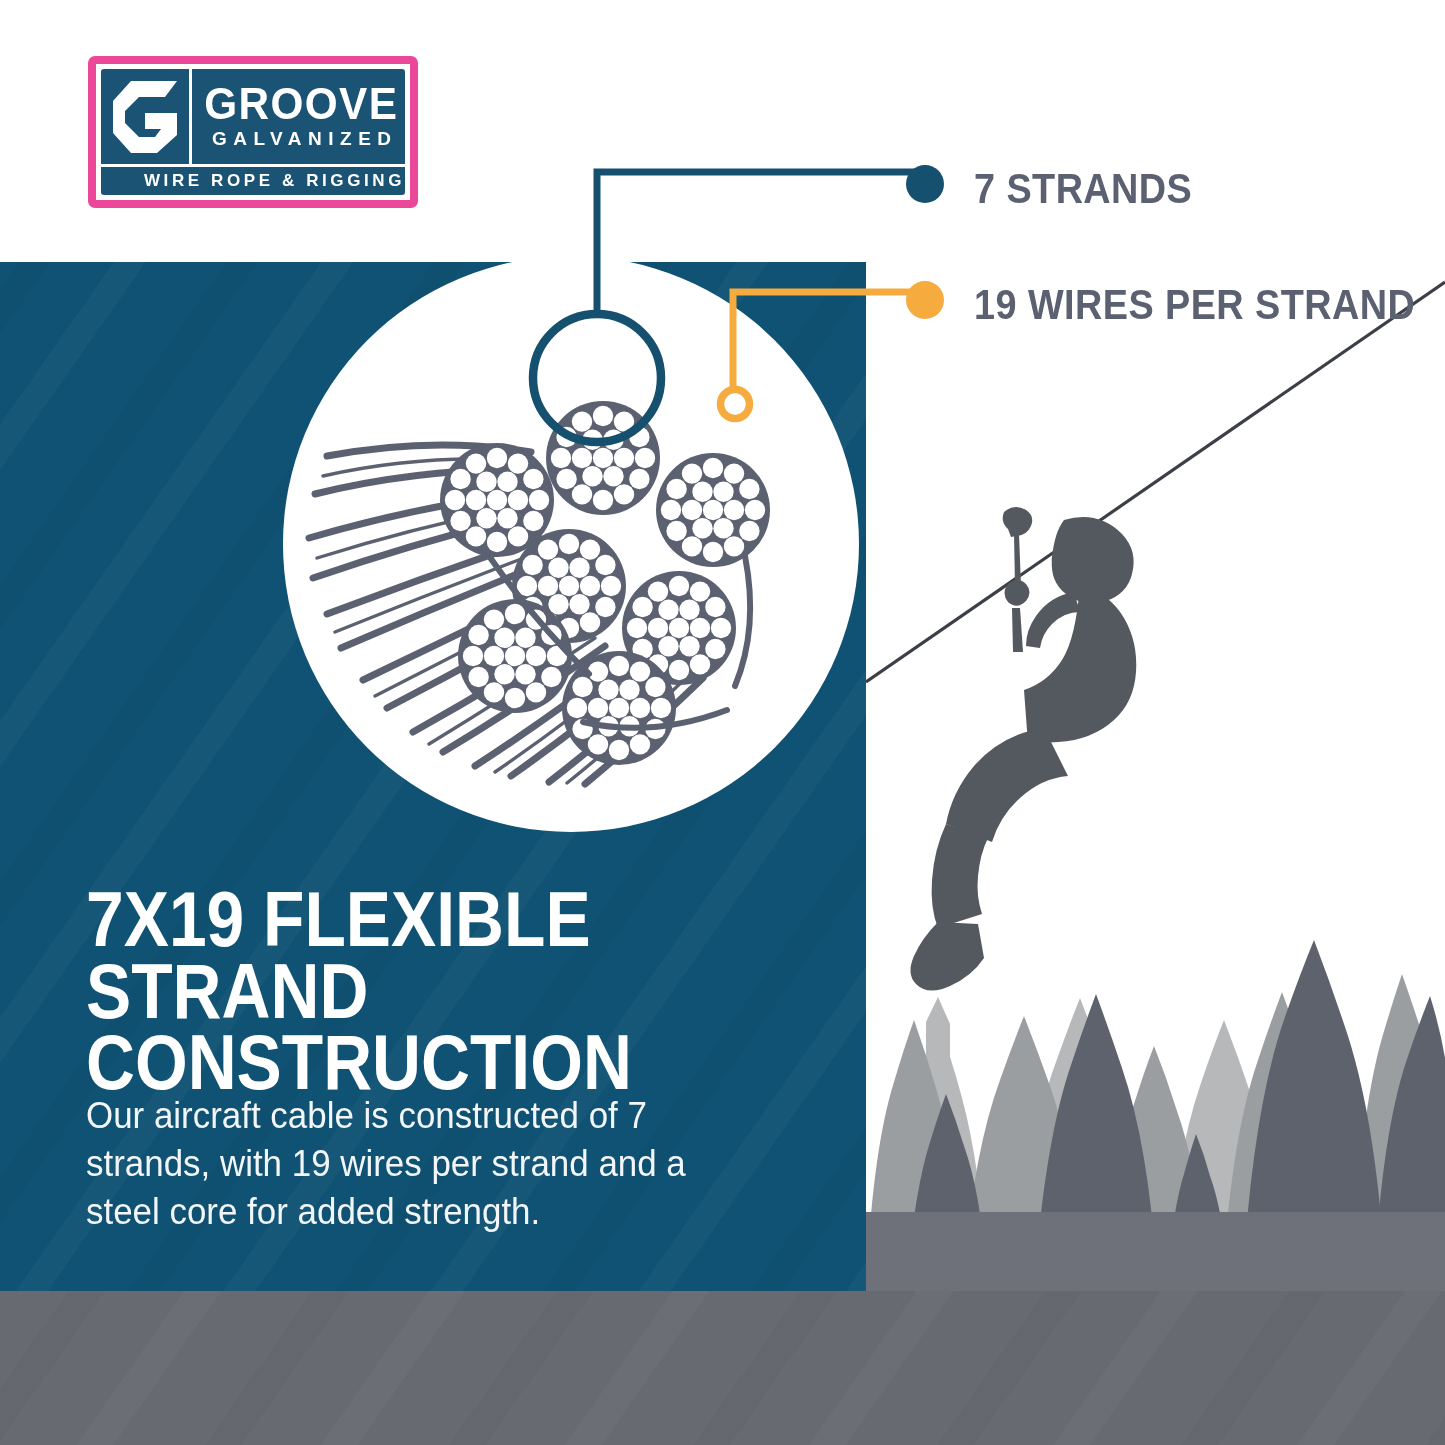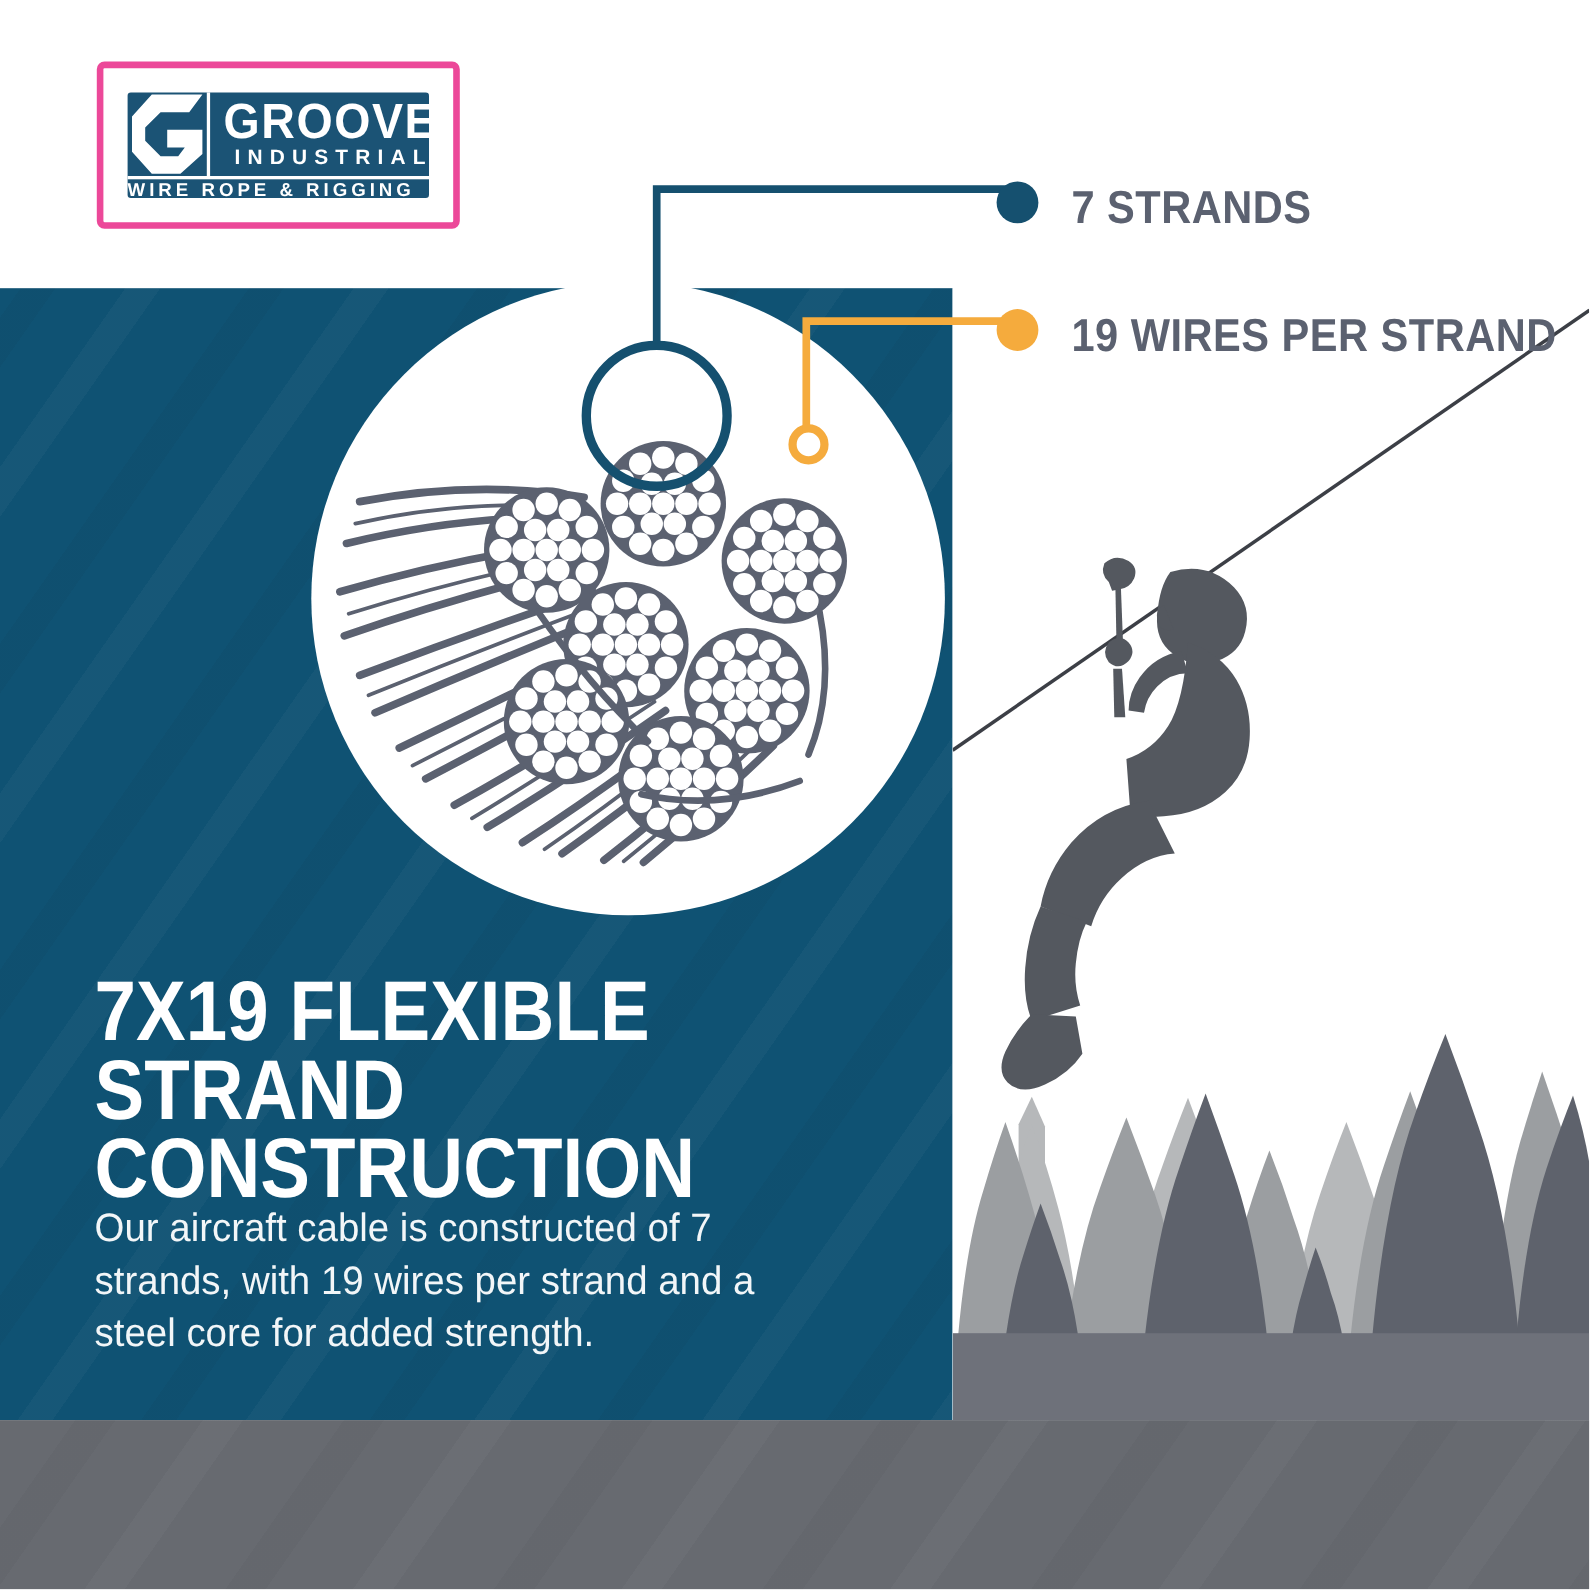--- a/index.html
+++ b/index.html
@@ -9,24 +9,24 @@
     position:relative;
     width:1445px;height:1445px;
     overflow:hidden;
     background:#ffffff;
   }
 
   
   #logo{
     position:absolute;left:88px;top:56px;
     width:330px;height:152px;
-    border:6px solid #ec4899;
+    border:8px solid #ec4899;
     border-radius:7px;
     background:#ffffff;
-    padding:22px;
+    padding:5px;
     box-sizing:border-box;
   }
   #logo-inner{
     width:100%;height:100%;
     background:#1b5375;
     border-radius:3px;
     display:flex;flex-direction:column;
     box-sizing:border-box;
   }
   #logo-top{
@@ -52,21 +52,21 @@
     font-family:"Liberation Sans", sans-serif;
     transform:scaleX(.94);
   }
   .logo-industrial{
     color:#ffffff;font-weight:bold;
     font-size:19px;letter-spacing:6.5px;
     margin-top:3px;
     padding-left:6px;
   }
   #logo-bottom{
-    height:44px;display:flex;align-items:center;justify-content:flex-start;
+    height:28px;display:flex;align-items:center;justify-content:flex-end;
   }
   .logo-tagline{
     color:#ffffff;font-weight:bold;
     font-size:17px;letter-spacing:3.6px;
   }
 
   
   #blue-panel{
     position:absolute;left:0;top:262px;
     width:866px;height:1029px;
@@ -188,21 +188,21 @@
   <div id="logo">
     <div id="logo-inner">
       <div id="logo-top">
         <div id="logo-mark">
           <svg width="72" height="76" viewBox="0 0 72 76" aria-hidden="true">
             <path fill="#ffffff" d="M22 2 L68 2 L56 18 L30 18 L16 32 L16 44 L30 58 L46 58 L52 50 L36 50 L36 34 L68 34 L68 56 L48 74 L22 74 L4 54 L4 22 Z"></path>
           </svg>
         </div>
         <div id="logo-words">
           <div class="logo-groove">GROOVE</div>
-          <div class="logo-industrial">INDUSTRIAL</div>
+          <div class="logo-industrial">GALVANIZED</div>
         </div>
       </div>
       <div id="logo-bottom">
         <div class="logo-tagline">WIRE ROPE &amp; RIGGING</div>
       </div>
     </div>
   </div>
 
   <div id="blue-panel">
     <div class="texture"></div>

